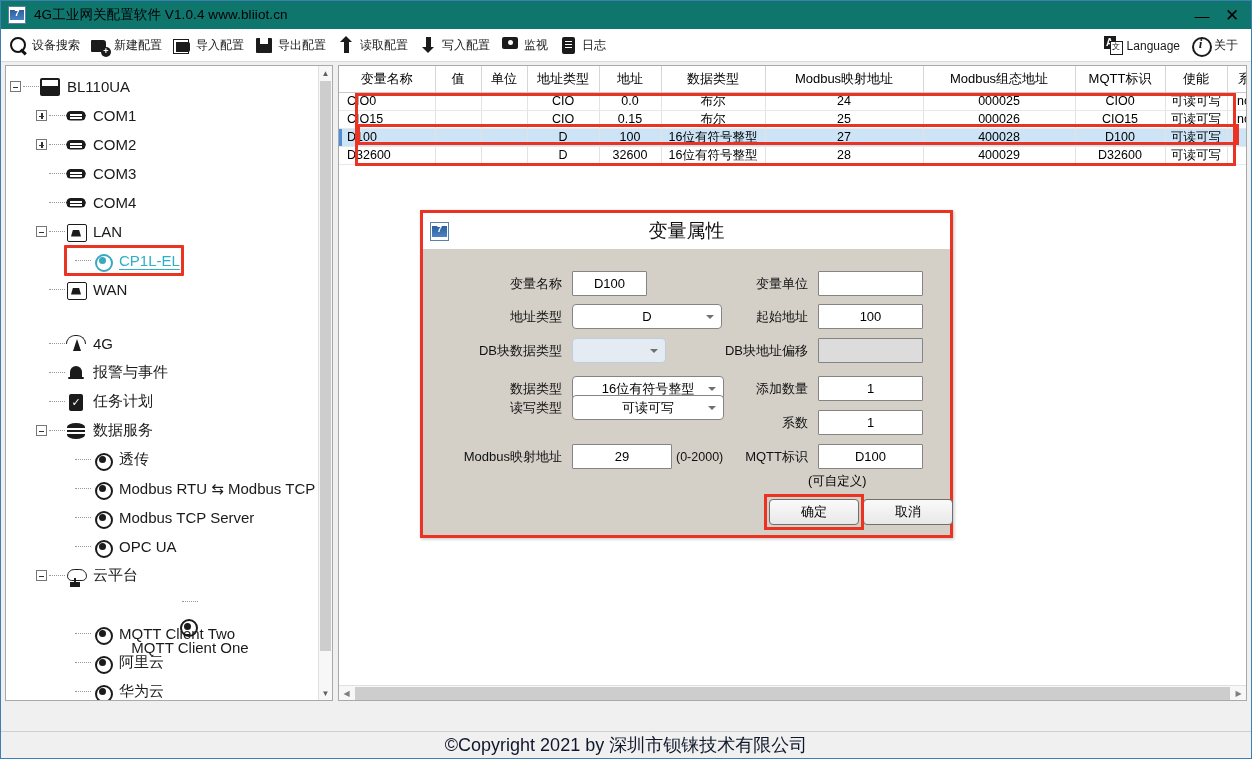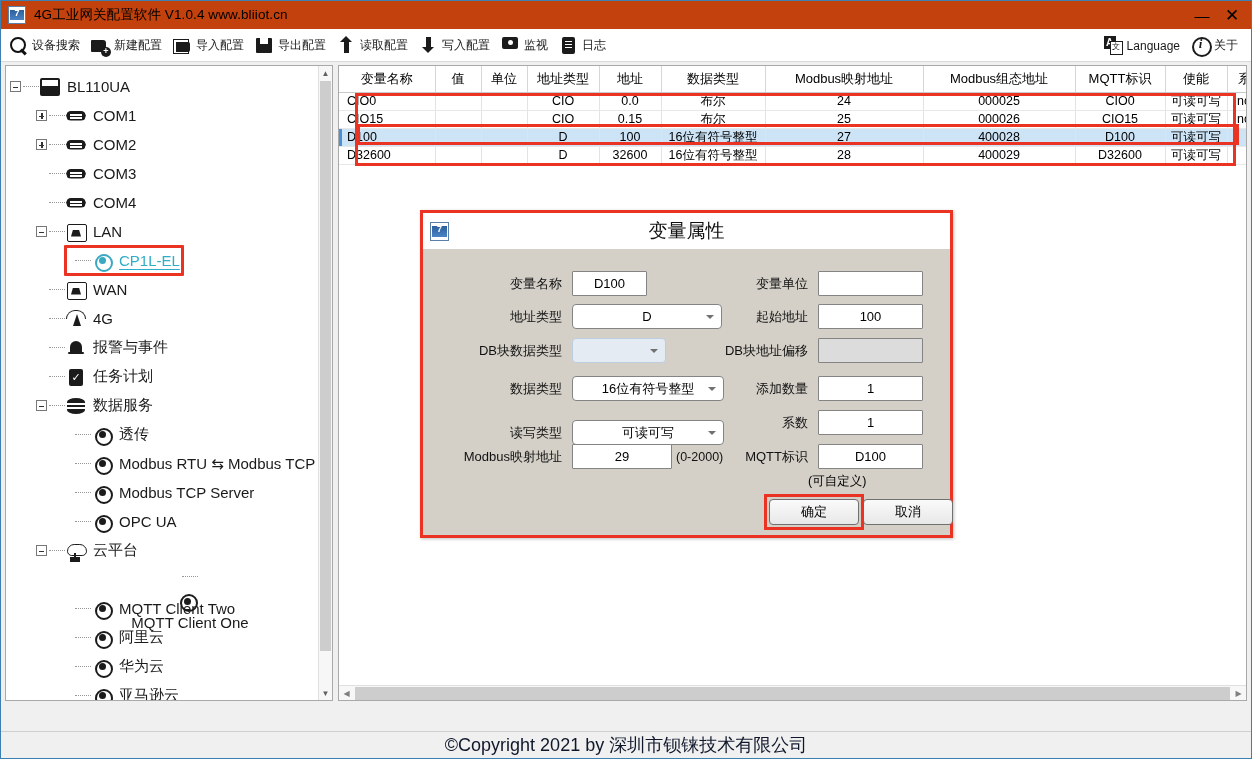--- a/index.html
+++ b/index.html
@@ -15,21 +15,21 @@
   
   #app {
     position:absolute; inset:0;
     border:1px solid #3c7fb1;
     background:#f0f0f0;
     display:flex; flex-direction:column;
   }
 
   
   .titlebar {
-    height:28px; background:#c2410c;
+    height:28px; background:#0f766e;
     display:flex; align-items:center;
     flex:0 0 28px; position:relative;
   }
   .title-icon {
     width:18px; height:18px; margin-left:7px; margin-right:8px;
     background:#ffffff; border:1px solid #5a7fa8;
     position:relative; overflow:hidden; flex:0 0 18px;
   }
   .title-icon::before{
     content:""; position:absolute; left:1px; top:3px; right:1px; bottom:3px;
@@ -504,21 +504,21 @@
               <span class="ticon ic-dot ic-dot-sel"></span>
               <span class="lbl">CP1L-EL</span>
               <div class="sel-box" style="left: 54px; top: -1px; width: 120px; height: 31px;"></div>
             </div>
             <div class="tnode" style="padding-left: 26px;">
               <span class="expander none"></span>
               <span class="dots"></span>
               <span class="ticon ic-lan"></span>
               <span class="lbl">WAN</span>
             </div>
-            <div class="tnode" style="padding-left: 26px;">
+            <div class="tnode" style="padding-left: 26px; margin-top: 25px;">
               <span class="expander none"></span>
               <span class="dots"></span>
               <span class="ticon ic-4g">
                 <span class="wave"></span>
               </span>
               <span class="lbl">4G</span>
             </div>
             <div class="tnode" style="padding-left: 26px;">
               <span class="expander none"></span>
               <span class="dots"></span>
@@ -755,21 +755,21 @@
         <span class="f-combo" style="width:152px; margin-left:10px;">
           <span>16位有符号整型</span>
           <span class="cb-arrow"></span>
         </span>
       </div>
       <div class="form-row" style="left:265px; top:127px;">
         <span class="f-label" style="width:120px;">添加数量</span>
         <span class="f-input" style="width:105px; margin-left:10px;">1</span>
       </div>
 
-      <div class="form-row" style="left:24px; top:171px;justify-content:space-between;">
+      <div class="form-row" style="left:24px; top:146px;justify-content:space-between;">
         <span class="f-label" style="width:115px;">读写类型</span>
         <span class="f-combo" style="width:152px; margin-left:10px;">
           <span>可读可写</span>
           <span class="cb-arrow"></span>
         </span>
       </div>
       <div class="form-row" style="left:265px; top:161px;">
         <span class="f-label" style="width:120px;">系数</span>
         <span class="f-input" style="width:105px; margin-left:10px;">1</span>
       </div>

